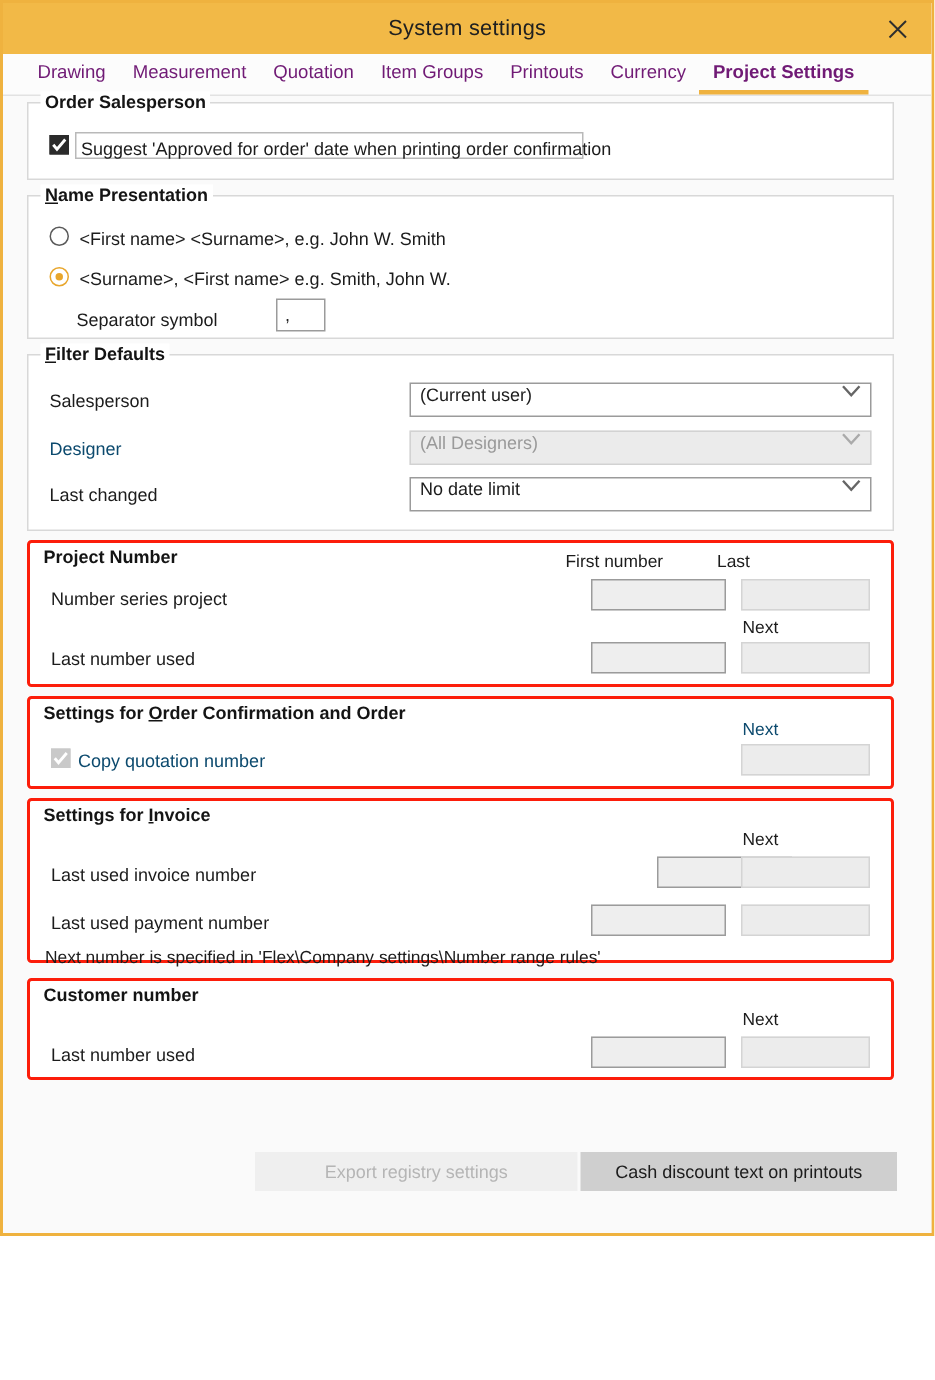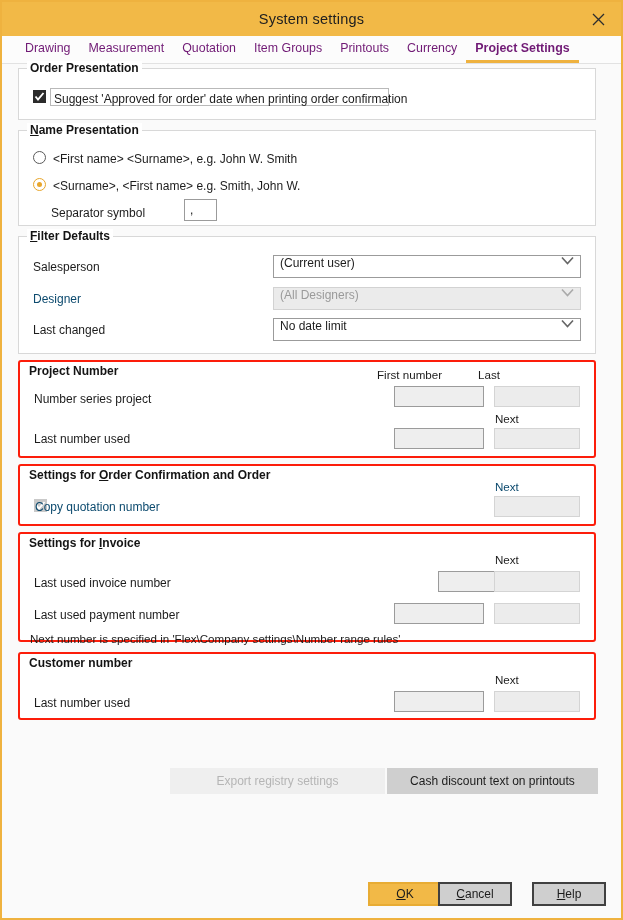--- a/index.html
+++ b/index.html
@@ -4,21 +4,21 @@
 <style>
   * { box-sizing: border-box; }
   html, body {
     margin: 0; padding: 0;
     width: 623px; height: 920px;
     font-family: "Liberation Sans", sans-serif;
     background: #ffffff;
   }
   #dialog {
     position: relative;
-    width: 623px; height: 920px;
+    width: 623px; height: 824px;
     border: 2px solid #efb23f;
     background: #fafafa;
     overflow: hidden;
   }
   
   #titlebar {
     height: 34px;
     background: #f2b947;
     position: relative;
     display: flex; align-items: center; justify-content: center;
@@ -168,21 +168,21 @@
     <div class="tab">Quotation</div>
     <div class="tab">Item Groups</div>
     <div class="tab">Printouts</div>
     <div class="tab">Currency</div>
     <div class="tab active">Project Settings</div>
   </div>
 
   <div id="content">
 
     <div class="group" style="left:16px; top:4px; width:578px; height:52px;">
-      <div class="g-title" style="top:-8px;">Order Presentation</div>
+      <div class="g-title" style="top:-8px;">Order Salesperson</div>
       <div class="cb" style="left:14px; top:21px;">
         <svg width="11" height="11" viewBox="0 0 11 11">
           <path d="M1.5 5.5 L4 8.5 L9.5 2" stroke="#ffffff" stroke-width="1.9" fill="none"></path>
         </svg>
       </div>
       <div class="cb-frame" style="left:31px; top:19px; width:339px; height:18px;"></div>
       <div class="lbl" style="left:35px; top:23px;">Suggest 'Approved for order' date when printing order confirmation</div>
     </div>
 
     <div class="group" style="left:16px; top:66px; width:578px; height:96px;">
@@ -249,21 +249,21 @@
     <div class="group hl" style="left:16px; top:400px; width:578px; height:62px;">
       <div class="g-title inset">Settings for <u>O</u>rder Confirmation and Order</div>
 
       <div class="lbl small dim" style="left:475px; top:14px;">Next</div>
 
       <div class="cb dis" style="left:14px; top:33px;">
         <svg width="11" height="11" viewBox="0 0 11 11">
           <path d="M1.5 5.5 L4 8.5 L9.5 2" stroke="#ffffff" stroke-width="1.9" fill="none"></path>
         </svg>
       </div>
-      <div class="lbl dim" style="left:15px; top:34px;">Copy quotation number</div>
+      <div class="lbl dim" style="left:32px; top:34px;">Copy quotation number</div>
       <div class="tf ro" style="left:474px; top:30px; width:86px; height:21px;"></div>
     </div>
 
     <div class="group hl" style="left:16px; top:468px; width:578px; height:110px;">
       <div class="g-title inset">Settings for <u>I</u>nvoice</div>
 
       <div class="lbl small" style="left:475px; top:19px;">Next</div>
 
       <div class="lbl" style="left:14px; top:42px;">Last used invoice number</div>
       <div class="tf right" style="left:374px; top:37px; width:90px; height:21px;margin-left:44px;">37</div>

